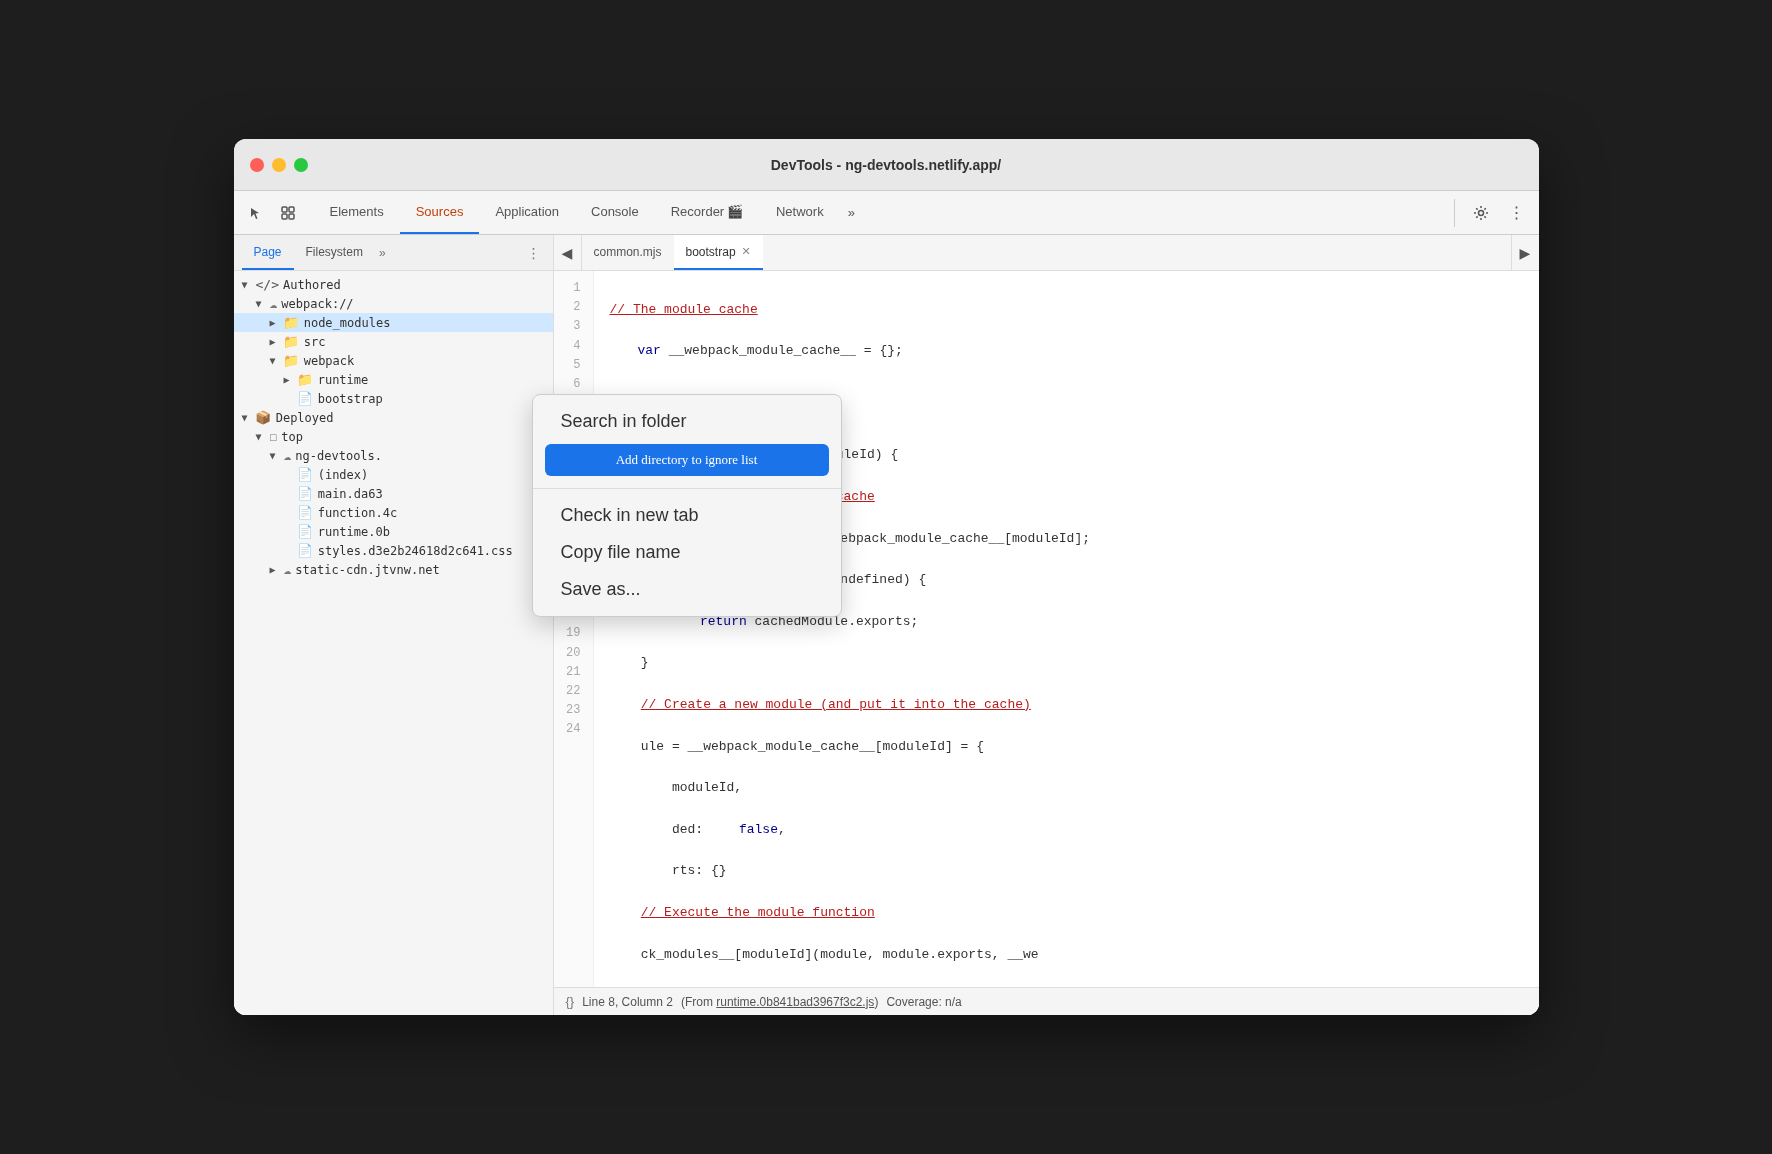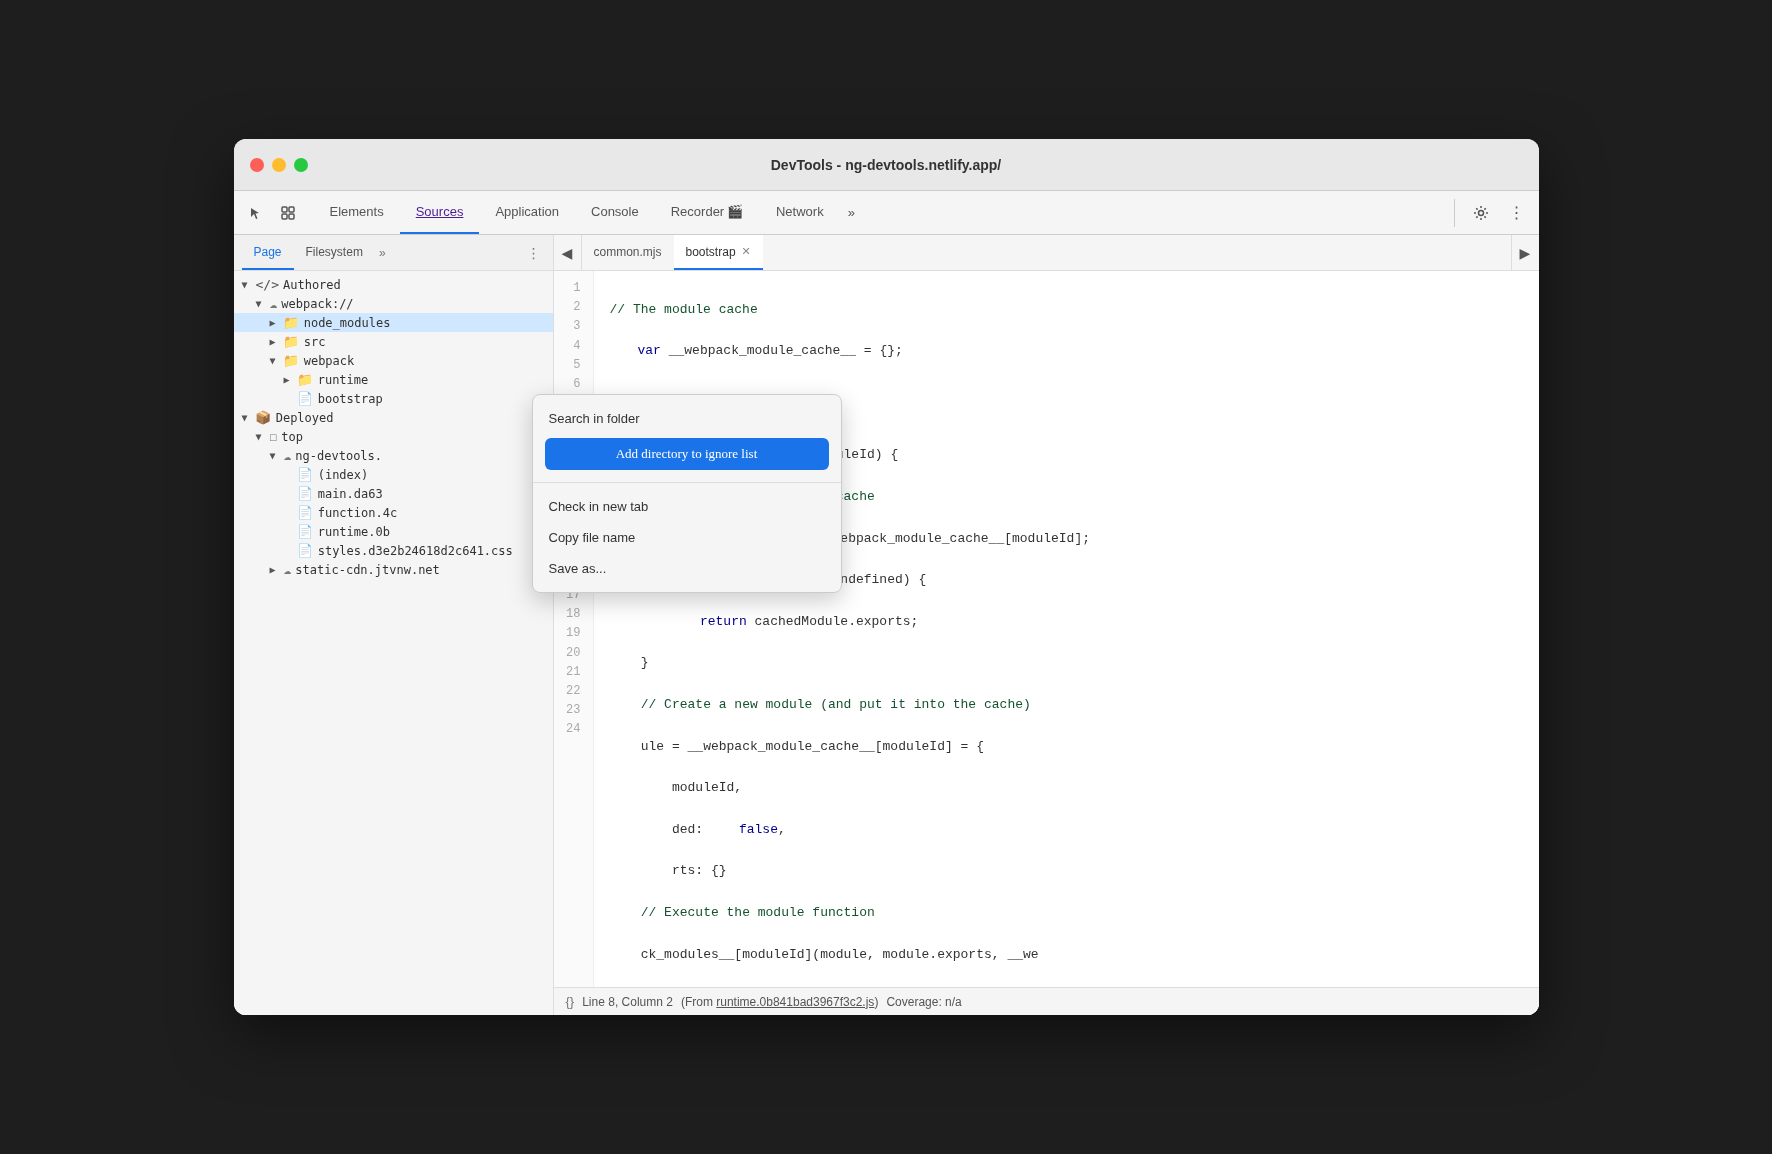--- a/index.html
+++ b/index.html
@@ -89,23 +89,22 @@
       height: 100%;
       display: flex;
       align-items: center;
       font-size: 13px;
       color: #555;
       cursor: pointer;
       border-bottom: 2px solid transparent;
       white-space: nowrap;
     }
     .nav-tab.active {
-      color: #4c1d95;
+      color: #c2410c;
       border-bottom: 2px solid #1a73e8;
-      text-decoration: underline;
     }
     .nav-more {
       padding: 0 8px;
       font-size: 13px;
       color: #555;
       cursor: pointer;
     }
     .nav-right {
       display: flex;
       align-items: center;
@@ -274,21 +273,21 @@
       min-width: 40px;
     }
     .line-number { color: #aaa; font-size: 12px; }
     .code-content {
       padding: 8px 16px;
       flex: 1;
       overflow-x: auto;
       white-space: pre;
     }
     .code-line { display: block; }
-    .c-green { color: #14532d; }
+    .c-green { color: #b91c1c; text-decoration: underline; }
     .c-darkblue { color: #00008b; margin-left: 28px; }
     .c-teal { color: #007a7a; }
     .c-black { color: #333; }
     
     .status-bar {
       height: 28px;
       background: #f5f5f5;
       border-top: 1px solid #ddd;
       display: flex;
       align-items: center;
@@ -315,25 +314,26 @@
       top: 255px;
       left: 298px;
     }
     .context-section {
       padding: 8px 0;
       border-bottom: 1px solid #ddd;
     }
     .context-section:last-child { border-bottom: none; }
     .context-item {
       padding: 8px 16px;
-      font-size: 13px;
+      font-size: 18px;
       color: #333;
       cursor: pointer;
       display: flex;
       align-items: center;
+      margin-left: 12px;
     }
     .context-item-btn {
       margin: 4px 12px;
       padding: 8px 16px;
       background: #1a73e8;
       color: white;
       border: none;
       border-radius: 6px;
       font-size: 13px;
       cursor: pointer;

